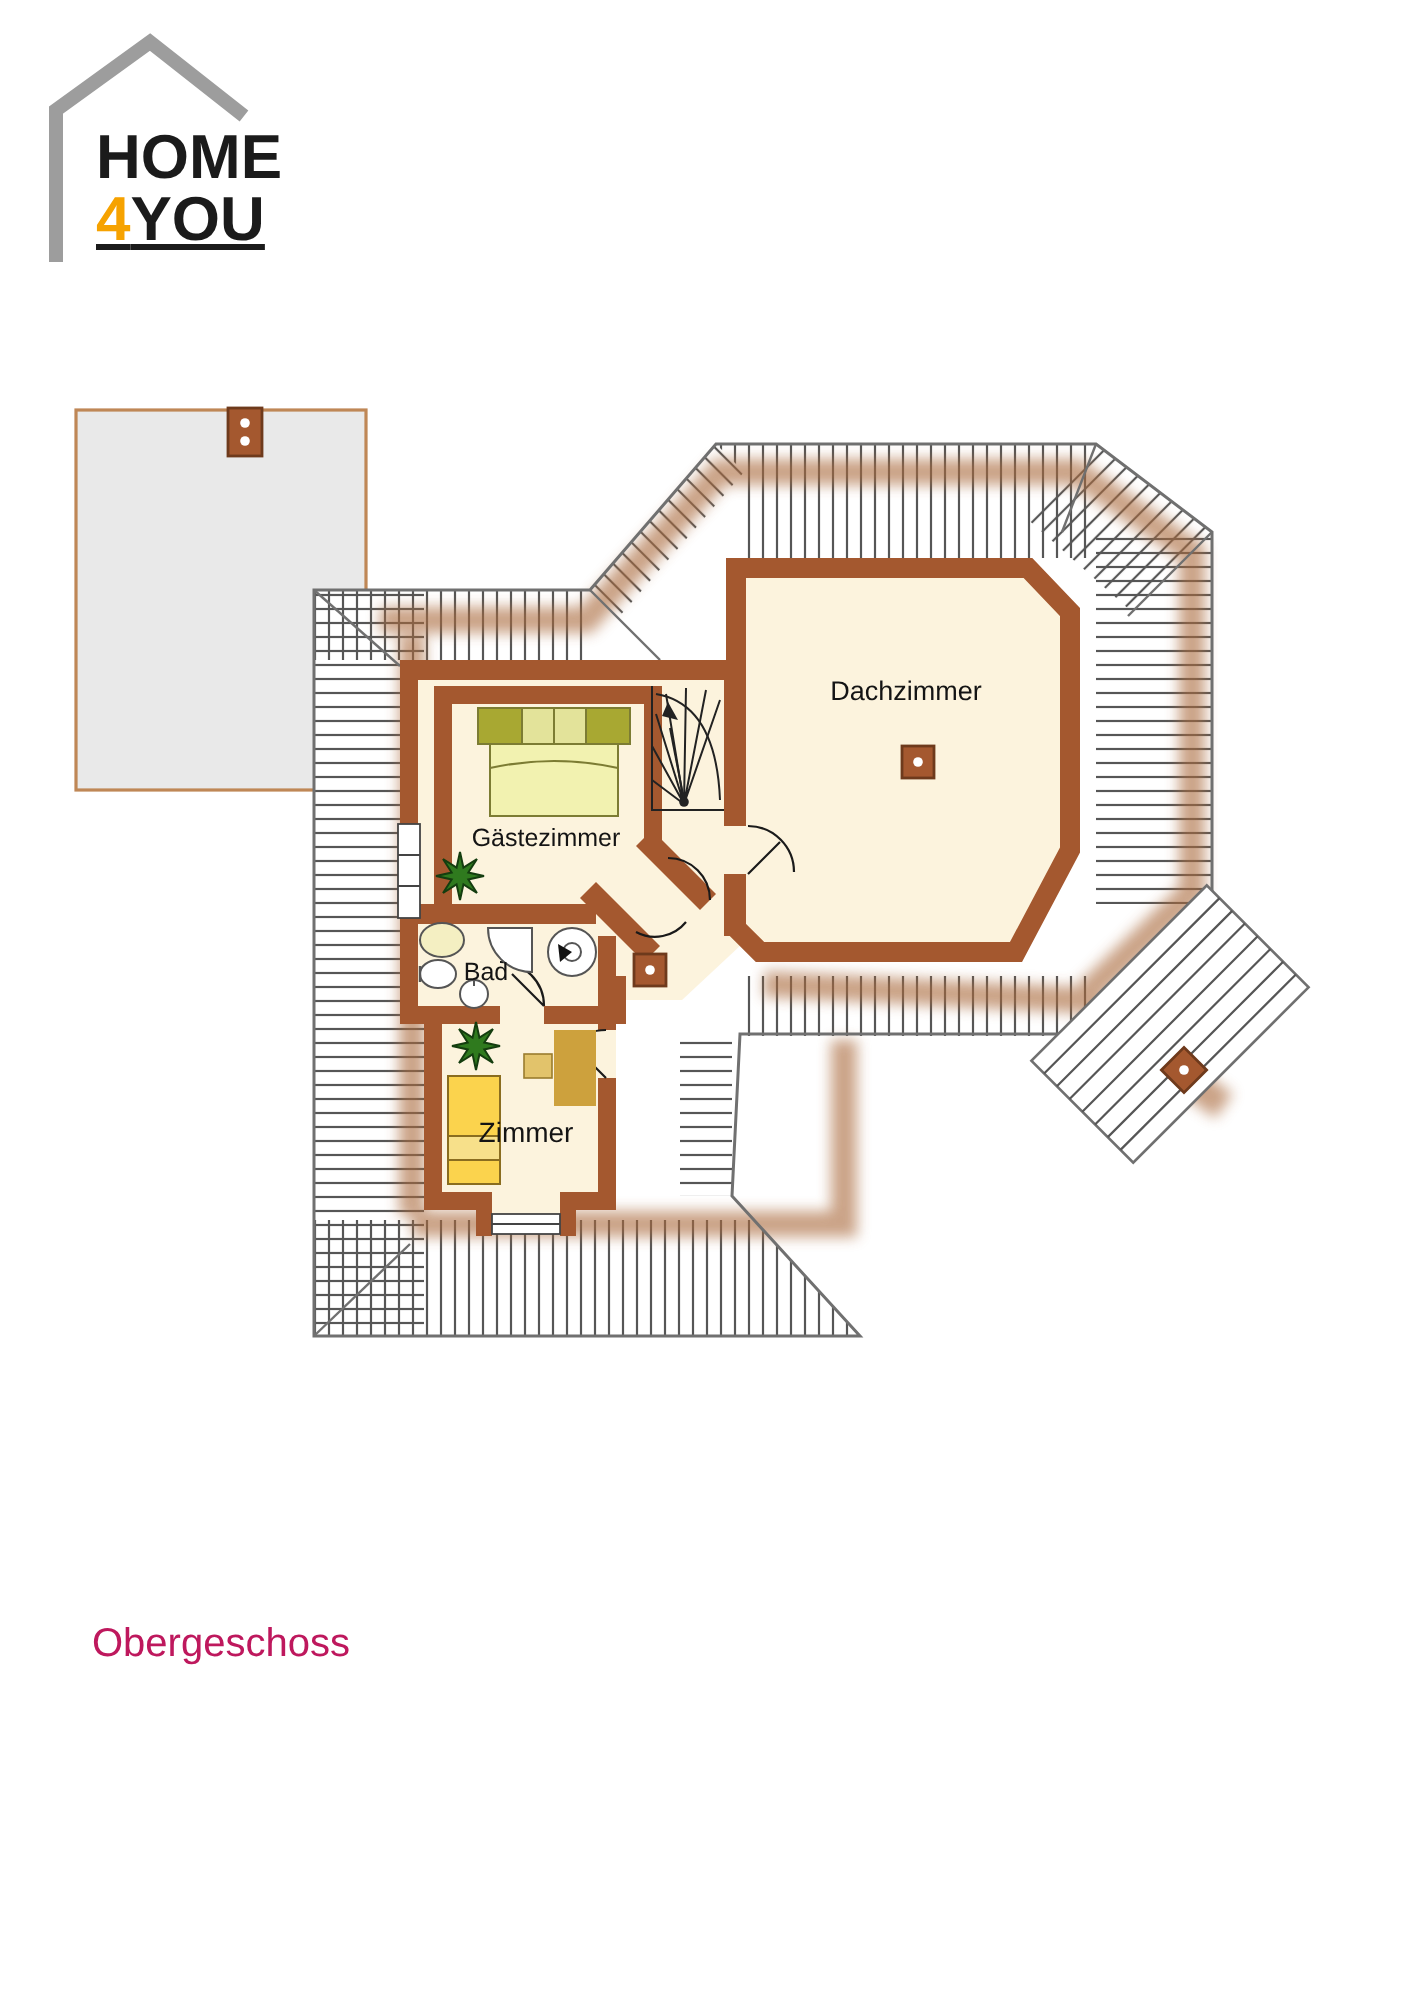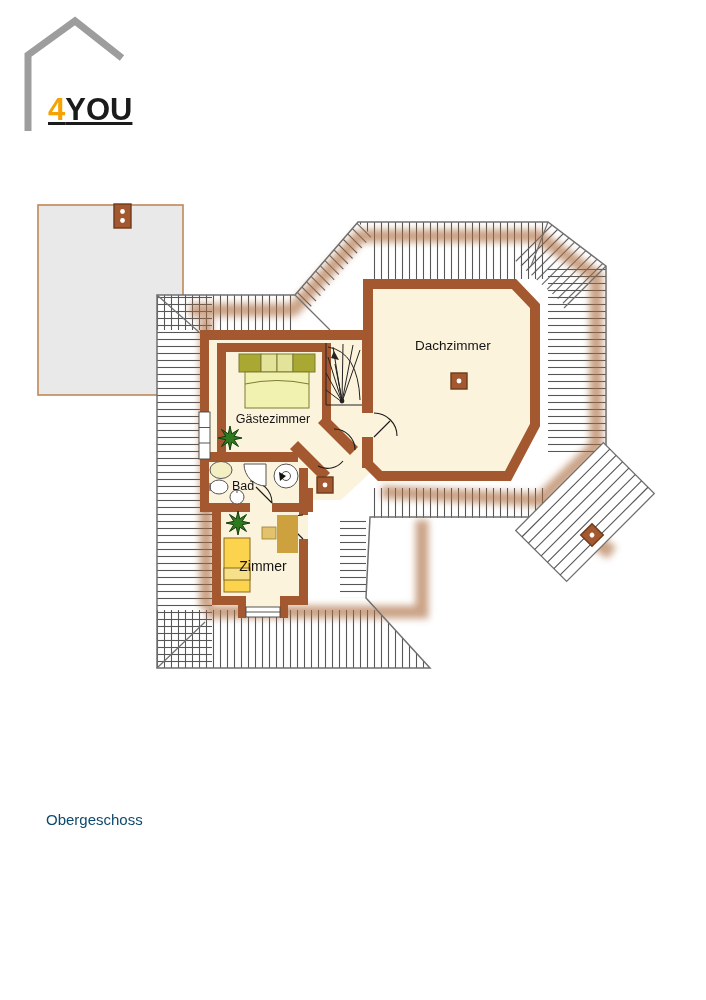--- a/index.html
+++ b/index.html
@@ -6,32 +6,33 @@
   #stage{position:relative;width:706px;height:1000px;background:#fff;overflow:hidden;
          font-family:"Liberation Sans",sans-serif;}
   #logo{position:absolute;left:0;top:0;width:230px;height:160px;}
   #logo svg{position:absolute;left:0;top:0;}
   .logoline{position:absolute;font-weight:900;font-size:31px;line-height:31px;
             letter-spacing:0px;color:#1b1b1b;font-family:"Liberation Sans",sans-serif;}
   #logo-l1{left:48px;top:63px;}
   #logo-l2{left:48px;top:94px;text-decoration:underline;}
   #logo-l2 .accent{color:#F6A200;}
   #floorplan-svg{position:absolute;left:0;top:0;}
-  #floor-label{position:absolute;left:46px;top:811px;font-size:15px;color:#0c4a6e;}
+  #floor-label{position:absolute;left:46px;top:811px;font-size:20px;color:#be185d;}
   text{font-family:"Liberation Sans",sans-serif;fill:#141414;}
 </style>
 </head>
 <body>
 
 <div id="stage">
 
   <div id="logo">
     <svg width="230" height="160" viewBox="0 0 230 160">
       <path d="M28,131 L28,55 L75,21 L122,58" fill="none" stroke="#9D9D9D" stroke-width="7"></path>
     </svg>
+    <div class="logoline" id="logo-l1">HOME</div>
     <div class="logoline" id="logo-l2"><span class="accent">4</span><span>YOU</span></div>
   </div>
 
   <svg id="floorplan-svg" width="706" height="1000" viewBox="0 0 706 1000">
     <defs>
       <pattern id="pv" width="7" height="7" patternUnits="userSpaceOnUse">
         <path d="M3.5,0 V7" stroke="#565656" stroke-width="1.1"></path>
       </pattern>
       <pattern id="ph" width="7" height="7" patternUnits="userSpaceOnUse">
         <path d="M0,3.5 H7" stroke="#565656" stroke-width="1.1"></path>

